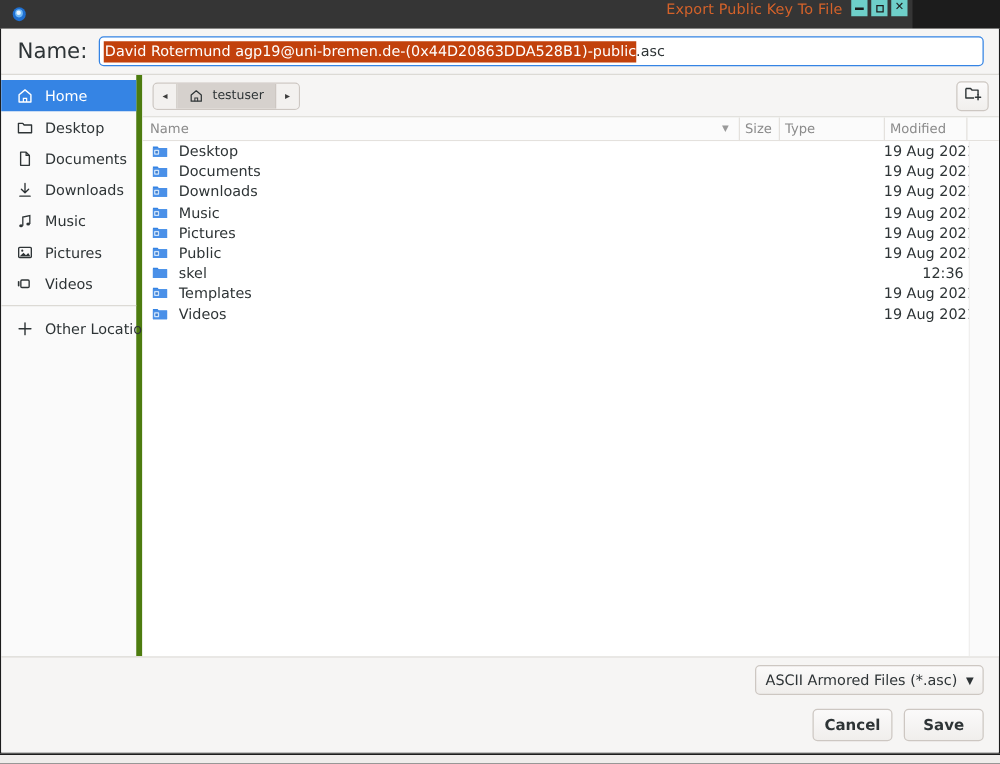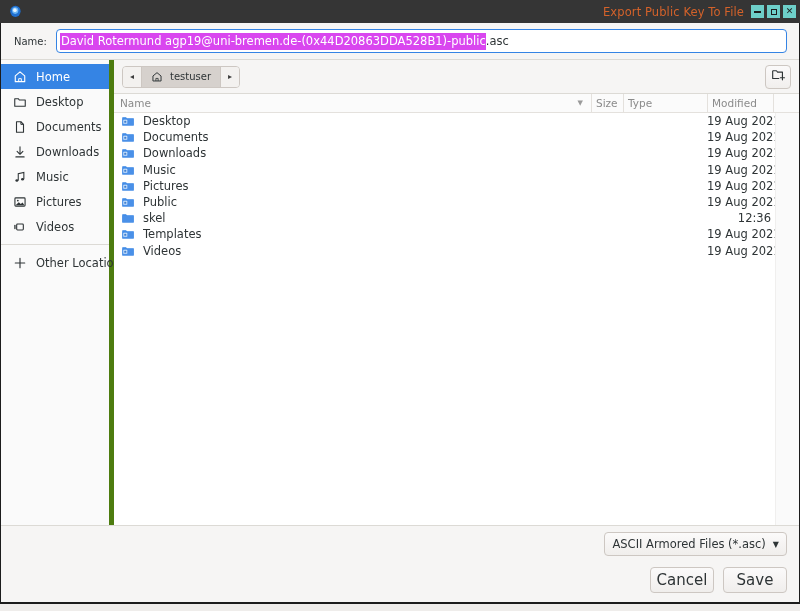--- a/index.html
+++ b/index.html
@@ -12,23 +12,23 @@
 
   #app {
     position: relative;
     width: 800px; height: 611px;
     background: #1c1c1c;
   }
 
   
   .titlebar {
     position: absolute; left: 0; top: 0;
-    width: 800px; height: 23px;
+    width: 730px; height: 23px;
     background: #353535;
-    display: flex; align-items: center;
+    display: flex; align-items: flex-start;
   }
   .app-icon {
     width: 22px; height: 23px;
     display: flex; align-items: center; justify-content: center;
     margin-left: 4px;
   }
   .app-icon svg { display: block; }
   .titlebar-spacer { flex: 1; }
   .title-text {
     color: #d4622a;
@@ -69,38 +69,38 @@
 
   
   .name-row {
     height: 36px;
     display: flex; align-items: center;
     padding: 0 12px 0 13px;
     background: #f6f5f4;
     flex: none;
   }
   .name-label {
-    font-size: 10px; color: #2e3436;
+    font-size: 17px; color: #2e3436;
     margin-right: 9px;
     white-space: nowrap;
   }
   .name-field {
     flex: 1; height: 24px;
     background: #ffffff;
     border: 1px solid #3584e4;
     border-radius: 4px;
     display: flex; align-items: center;
     padding: 0 3px;
     font-size: 11.5px;
     overflow: hidden;
     white-space: nowrap;
     cursor: text;
   }
   .fname-sel {
-    background: #d946ef; color: #ffffff;
+    background: #c2410c; color: #ffffff;
     padding: 1px 0 2px 1px;
   }
   .fname-rest { color: #2e3436; }
 
   
   .body-split {
     flex: 1;
     display: flex;
     border-top: 1px solid #dcdad5;
     min-height: 0;
@@ -272,23 +272,24 @@
     padding: 0 7px;
     font-size: 11.5px; color: #2e3436;
     cursor: pointer; white-space: nowrap;
   }
   .filter-select .caret { margin-left: 7px; font-size: 8px; }
   .btn {
     min-width: 64px; height: 26px;
     border: 1px solid #cdc7c2;
     border-radius: 4px;
     background: linear-gradient(#fbfafa,#f0eeec);
-    font-size: 15px; color: #2e3436;
+    font-size: 12px; color: #2e3436;
     display: flex; align-items: center; justify-content: center;
     cursor: pointer;
+    font-weight: bold;
   }
 
   
   .behind {
     position: absolute; left: 0; bottom: 0;
     width: 800px; height: 8px;
     background: #efedeb;
     border-top: 1px solid #1c1c1c;
     overflow: hidden;
   }

